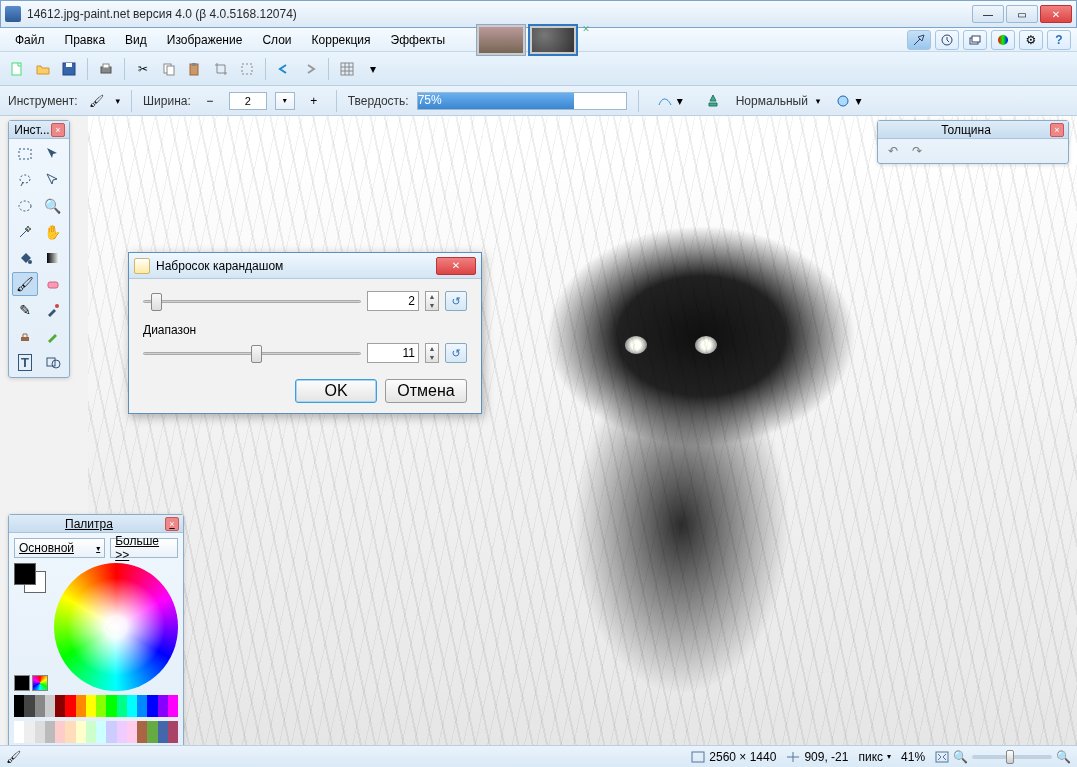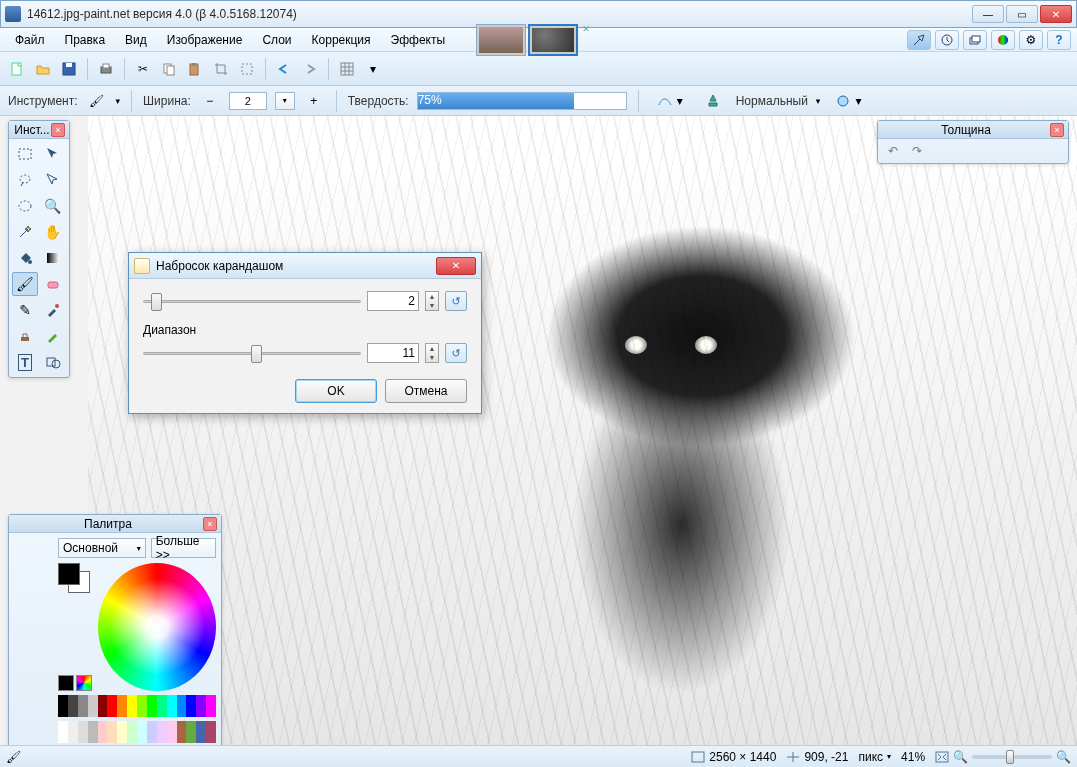--- a/index.html
+++ b/index.html
@@ -85,26 +85,26 @@
 .dlg-label { font-size:12px; margin-bottom:6px; display:block; }
 .dlg-ctrl { display:flex; align-items:center; gap:6px; }
 .slider { flex:1; height:20px; position:relative; }
 .slider-track { position:absolute; top:9px; left:0; right:0; height:3px; background:#d0d0d0; border:1px solid #aaa; border-radius:2px; }
 .slider-thumb { position:absolute; top:2px; width:11px; height:18px; background:linear-gradient(#f8f8f8,#ddd); border:1px solid #888; border-radius:2px; }
 .dlg-input { width:52px; height:20px; border:1px solid #a0a0a0; background:#fff; text-align:right; padding-right:3px; }
 .spinner{ width:14px; height:20px; border:1px solid #a0a0a0; background:linear-gradient(#fff,#e0e0e0); display:flex;flex-direction:column;}
 .spinner div{flex:1;display:flex;align-items:center;justify-content:center;font-size:7px;color:#555;}
 .reset-btn{ width:22px; height:20px; border:1px solid #8ab; background:linear-gradient(#eef7ff,#d5e7f6); border-radius:2px; display:flex;align-items:center;justify-content:center;color:#2a6cb0;font-size:11px; }
 .dlg-buttons { display:flex; justify-content:flex-end; gap:8px; margin-top:16px; }
-.dlg-btn { width:82px; height:24px; border:1px solid #9a9a9a; background:linear-gradient(#fdfdfd,#e4e4e4); border-radius:3px; font-size:12px; }
+.dlg-btn { width:82px; height:24px; border:1px solid #9a9a9a; background:linear-gradient(#fdfdfd,#e4e4e4); border-radius:3px; font-size:16px; }
 .dlg-btn.primary { border:1px solid #3f9dd8; box-shadow: inset 0 0 0 1px #a3d6f6; }
 
 
-.palette-panel { top:514px; left:8px; width:214px; }
-.palette-body { padding:5px;margin-left:44px; }
+.palette-panel { top:514px; left:8px; width:176px;text-decoration:underline; }
+.palette-body { padding:5px; }
 .pal-top { display:flex; gap:5px; margin-bottom:5px; }
 .pal-select { height:20px; border:1px solid #9db9d2; background:linear-gradient(#fff,#e9f1f9); padding:0 4px; font-size:11px; display:flex;align-items:center; gap:4px; }
 .pal-main { display:flex; gap:6px; }
 .pal-swatches { display:flex; flex-direction:column; gap:4px; width:34px; }
 .pal-sw-stack{position:relative;width:34px;height:30px;}
 .pal-sw-stack .sw{position:absolute;width:22px;height:22px;border:1px solid #666;}
 .pal-sw-stack .sw.front{top:0;left:0;background:#000;z-index:2;}
 .pal-sw-stack .sw.back{top:8px;left:10px;background:#fff;}
 .mini-swatch{width:16px;height:16px;border:1px solid #888;}
 .color-wheel { width:128px; height:128px; border-radius:50%; background: conic-gradient(red,magenta,blue,cyan,lime,yellow,red); position:relative; }

